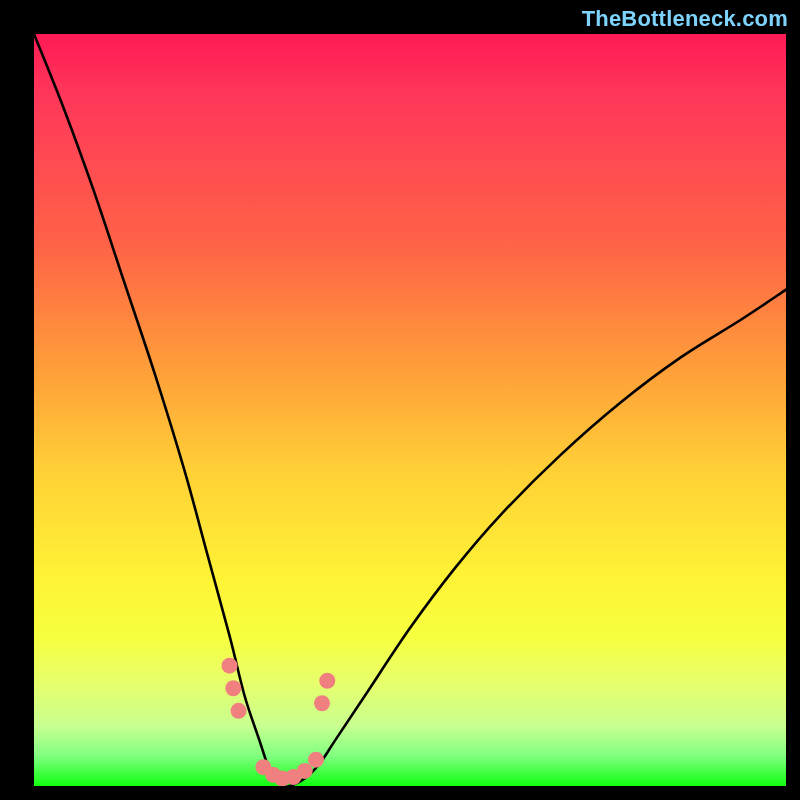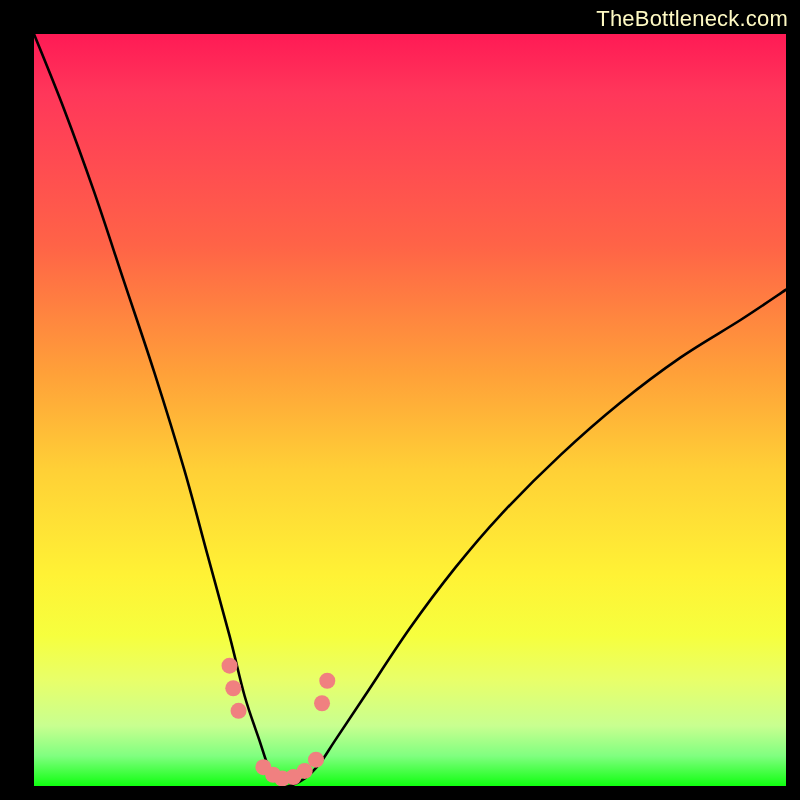--- a/index.html
+++ b/index.html
@@ -38,23 +38,23 @@
       #e8ff6a 86%,
       #c8ff90 92%,
       #80ff80 96%,
       #10ff10 100%
     );
   }
   .watermark {
     position: absolute;
     top: 6px;
     right: 12px;
-    color: #fef9c3;
+    color: #7dd3fc;
     font-size: 22px;
-    font-weight: 400;
+    font-weight: 700;
     letter-spacing: 0.2px;
   }
   svg.curves {
     position: absolute;
     left: 0;
     top: 0;
     width: 752px;
     height: 752px;
     pointer-events: none;
   }

